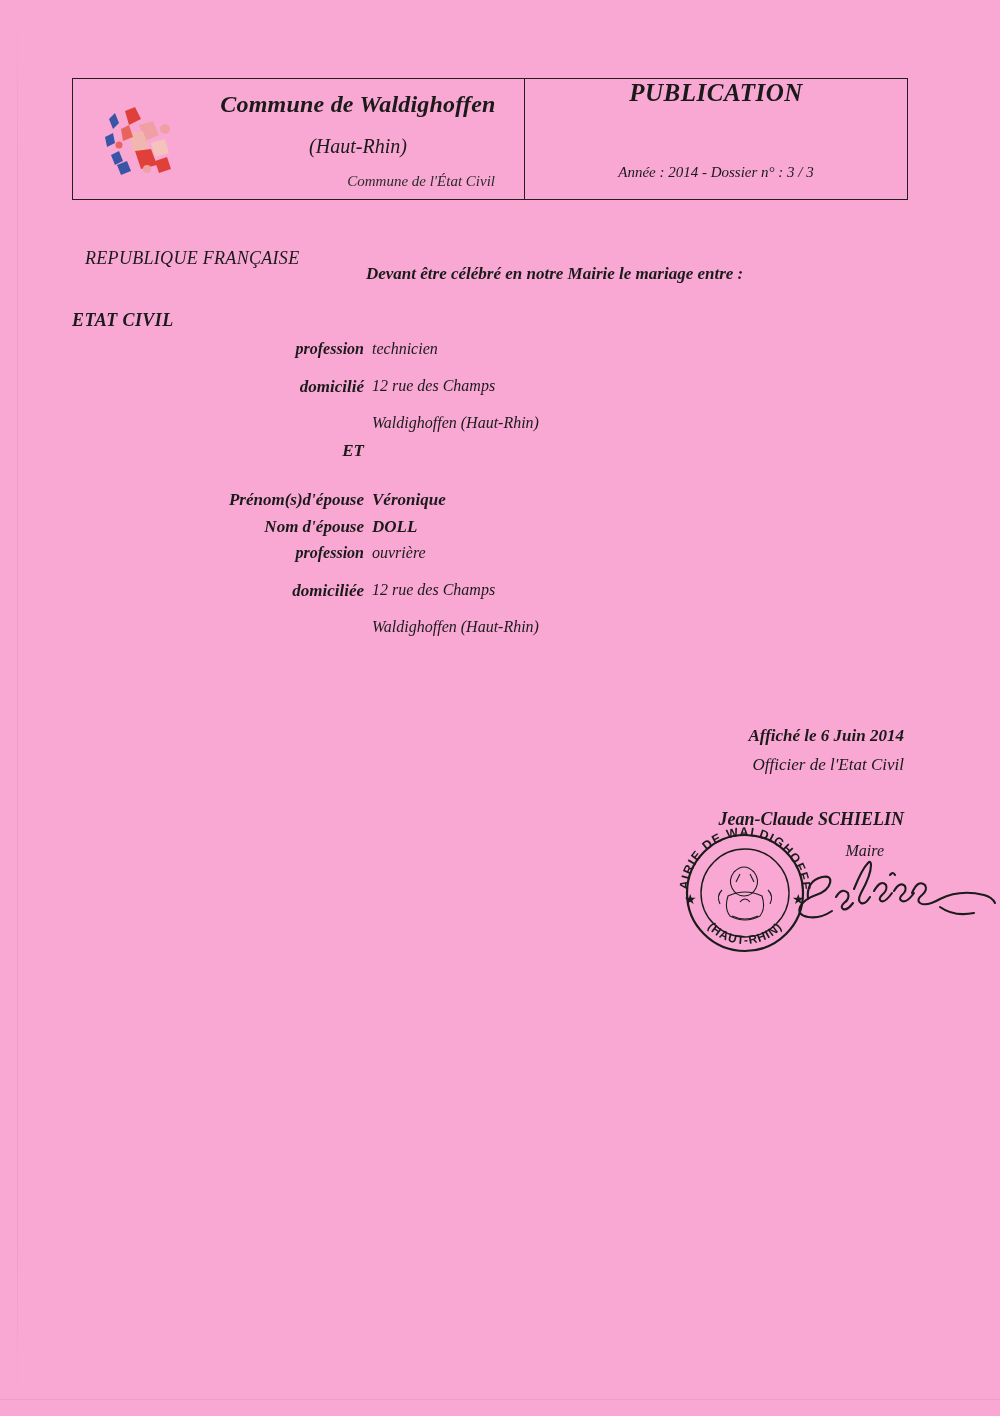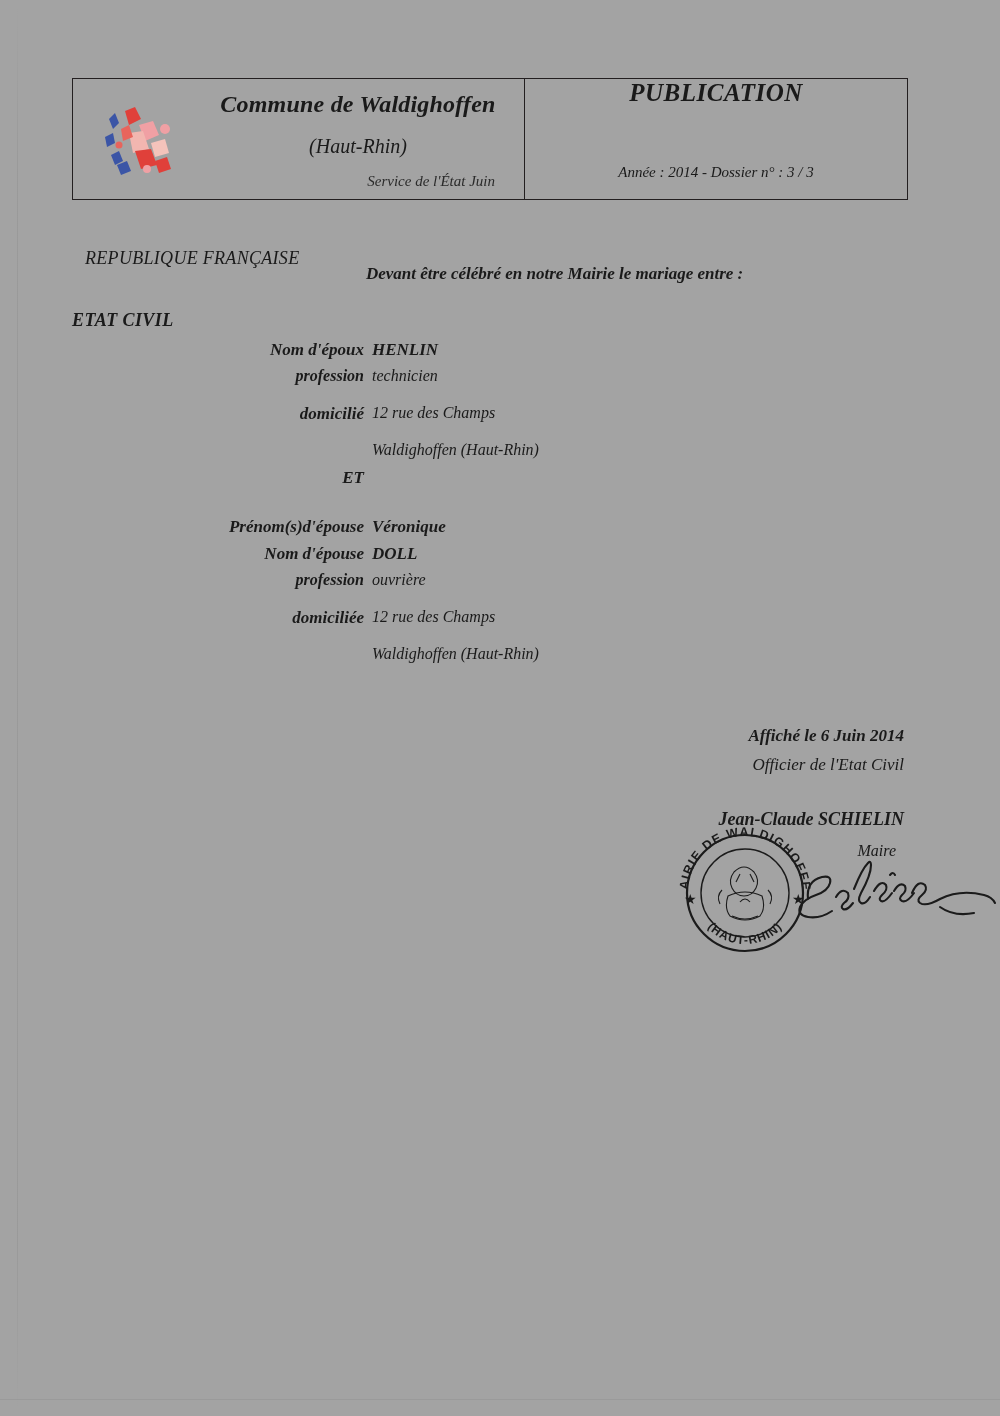--- a/index.html
+++ b/index.html
@@ -12,21 +12,21 @@
     height: 1416px;
     position: relative;
     font-family: "Liberation Serif", serif;
     color: #1a1a1a;
     overflow: hidden;
   }
 
   .page {
     position: absolute;
     inset: 0;
-    background: #a3a3a3;
+    background: #f9a8d4;
   }
 
   
   .header-box {
     position: absolute;
     left: 72px;
     top: 78px;
     width: 836px;
     height: 122px;
     border: 1.5px solid #231f20;
@@ -208,21 +208,21 @@
   .sig .line3 {
     font-size: 18px;
     font-style: italic;
     font-weight: bold;
     margin-bottom: 12px;
     margin-top: 34px;
   }
   .sig .line4 {
     font-size: 16px;
     font-style: italic;
-    margin-right: 8px;
+    margin-right: 20px;
   }
 
   .stamp {
     position: absolute;
     left: 672px;
     top: 820px;
     width: 146px;
     height: 146px;
   }
   .handsig {
@@ -279,40 +279,36 @@
             <path d="M22 66 L32 62 L36 72 L26 76 Z" fill="#3b55a6"></path>
             <circle cx="70" cy="30" r="5" fill="#f0a0a4"></circle>
             <circle cx="24" cy="46" r="3.5" fill="#e8645c"></circle>
             <circle cx="52" cy="70" r="4" fill="#f0a0a4"></circle>
           </g>
         </svg>
       </div>
 
       <div class="commune-name">Commune de Waldighoffen</div>
       <div class="commune-dept">(Haut-Rhin)</div>
-      <div class="commune-service">Service de l'État Juin</div>
+      <div class="commune-service">Commune de l'État Civil</div>
     </div>
 
     <div class="header-right">
       <div class="pub-title1">PUBLICATION</div>
       <div class="pub-sub">Année : 2014  -  Dossier n° : 3 / 3</div>
     </div>
   </div>
 
   <div class="republic">REPUBLIQUE FRANÇAISE</div>
   <div class="intro">Devant être célébré en notre Mairie le mariage entre :</div>
 
   <div class="section-title">ETAT CIVIL</div>
 
   <div class="fields">
 
-    <div class="row">
-      <span class="lab">Nom d'époux</span>
-      <span class="val">HENLIN</span>
-    </div>
 
 
     <div class="row">
       <span class="lab light">profession</span>
       <span class="val plain">technicien</span>
     </div>
 
     <div class="gap-sm"></div>
 
     <div class="row">

